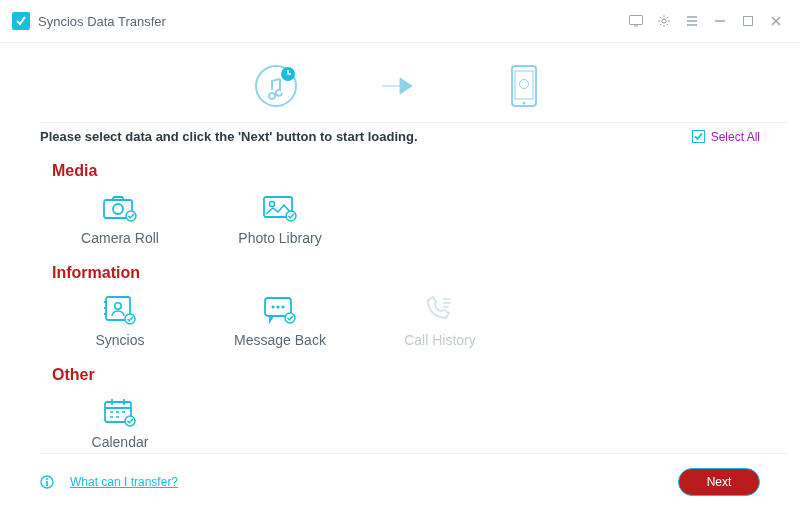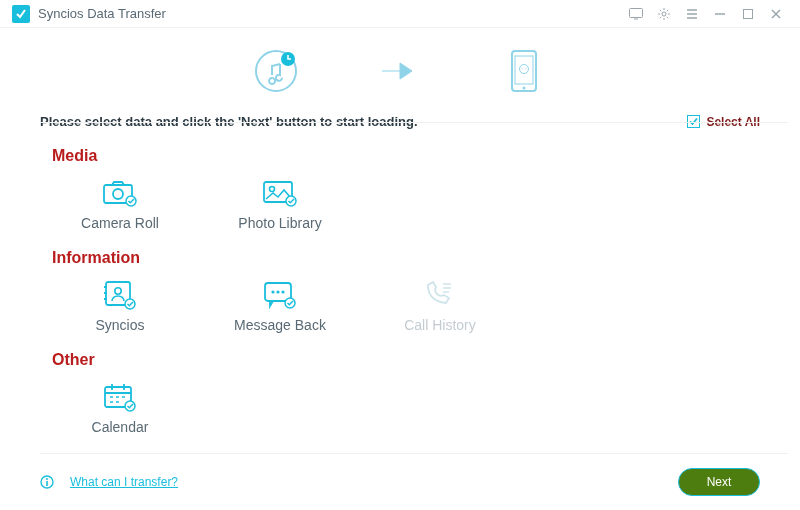--- a/index.html
+++ b/index.html
@@ -1,45 +1,45 @@
 <!DOCTYPE html>
 <html><head>
 <meta charset="utf-8">
 <style>
   * { box-sizing: border-box; margin: 0; padding: 0; }
   body { font-family: "Segoe UI", Arial, sans-serif; background: #fff; width: 800px; height: 510px; overflow: hidden; color: #333; }
-  .titlebar { height: 28px; display: flex; align-items: center; padding: 0 12px; border-bottom: 1px solid #f1f1f1; }
+  .titlebar { height: 43px; display: flex; align-items: center; padding: 0 12px; border-bottom: 1px solid #f1f1f1; }
   .logo { width:18px; height:18px; background:#1abedd; border-radius:2px; display:flex; align-items:center; justify-content:center; margin-right:8px;}
   .logo svg { display:block;}
   .title { font-size: 13px; color: #5a6a74; flex: 0 0 auto; }
   .tb-spacer { flex: 1; }
   .tb-ico { width: 24px; height: 24px; display:flex; align-items:center; justify-content:center; color:#9aa6ad; margin-left:4px;}
   .tb-ico svg { stroke:#9aa6ad; }
   .hero { height: 76px; display:flex; align-items:center; justify-content:center; gap:80px; padding-top:10px;}
   .hero-ico { width:44px; height:44px; display:flex; align-items:center; justify-content:center;}
   .content { padding: 10px 40px 0 40px; }
   .headrow { display:flex; align-items:center; }
   .instr { font-size: 13px; font-weight: 600; color:#2d3b44; }
-  .selectall { margin-left:auto; display:flex; align-items:center; gap:6px; color:#7f1d1d; font-size:12px; font-weight:700;}
+  .selectall { margin-left:auto; display:flex; align-items:center; gap:6px; color:#a21caf; font-size:12px; font-weight:400;}
   .sa-box { width:13px; height:13px; border:1.5px solid #1abedd; display:flex; align-items:center; justify-content:center;}
   .sa-box svg { display:block;}
   .section-label { font-size:16px; font-weight:600; color:#b91c1c; margin-top:18px; margin-left:12px;}
   .grid { display:flex; gap:0; margin-top:8px;}
   .tile { width:160px; text-align:center; padding-top:4px;}
   .tile .ic { height:32px; display:flex; align-items:center; justify-content:center;}
   .tile .lbl { font-size:14px; color:#5a6a74; margin-top:6px;}
   .tile.disabled .lbl { color:#c3ccd1; }
   .divider { border:none; border-top:1px solid #f0f0f0; margin:0 12px 0 40px; position:absolute; left:0; right:0;}
   .footer { position:absolute; bottom:0; left:0; right:0; height:56px; display:flex; align-items:center; padding:0 40px;}
   .help { display:flex; gap:16px; color:#1abedd; font-size:12px;}
   .help span { text-decoration: underline; }
   .btns { margin-left:auto; display:flex; gap:12px;}
   .btn { min-width:82px; height:28px; border-radius:14px; font-size:12px; display:flex; align-items:center; justify-content:center; cursor:pointer;}
   .btn-back { border:1px solid #1abedd; color:#1abedd; background:#fff;}
-  .btn-next { border:1px solid #1abedd; color:#fff; background:#4d7c0f;}
+  .btn-next { border:1px solid #1abedd; color:#fff; background:#b91c1c;}
 </style>
 </head>
 <body>
 
 <div class="titlebar">
   <div class="logo">
     <svg width="12" height="12" viewBox="0 0 12 12">
         <path d="M2 6 L5 9 L10 2" stroke="#fff" stroke-width="2" fill="none"></path>
       </svg>
   </div>

